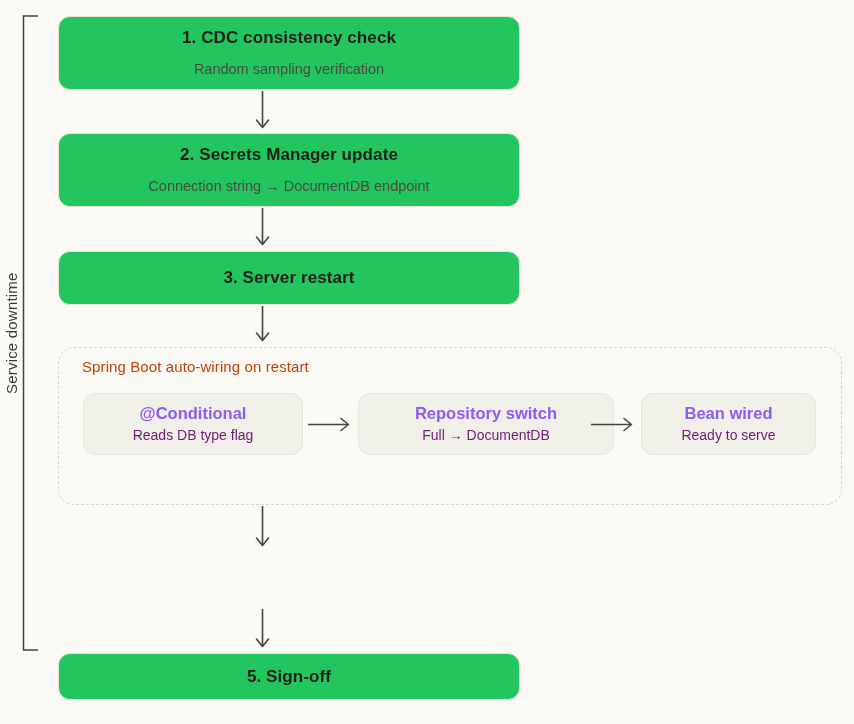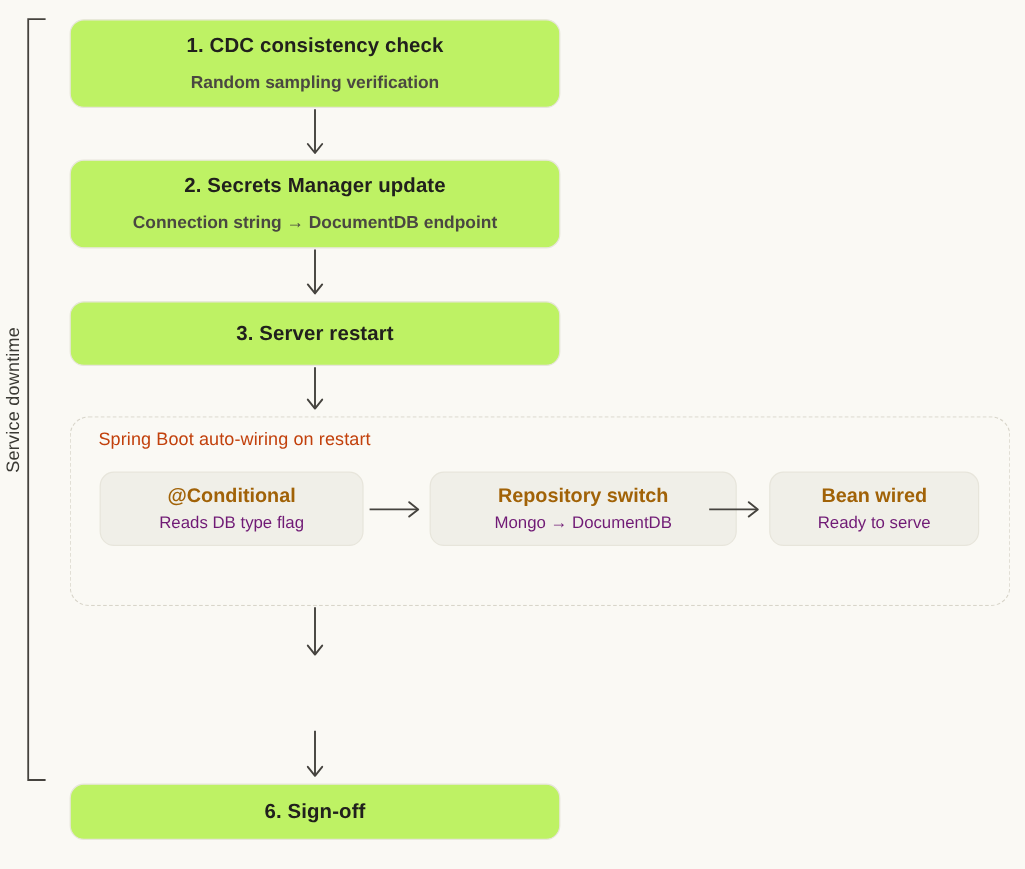--- a/index.html
+++ b/index.html
@@ -12,41 +12,41 @@
     width: 854px;
     height: 724px;
     background: #faf9f4;
     overflow: hidden;
   }
 
   
   .step {
     position: absolute;
     left: 58px;
-    width: 409px;
+    width: 462px;
     box-sizing: border-box;
-    background: #bef264;
+    background: #22c55e;
     border: 1px solid #e7e5db;
     border-radius: 12px;
     display: flex;
     flex-direction: column;
     align-items: center;
     justify-content: center;
     text-align: center;
   }
   .step-title {
     font-size: 17px;
     font-weight: 600;
     color: #21201d;
     line-height: 1.25;
     letter-spacing: 0.1px;
   }
   .step-sub {
     font-size: 14.5px;
-    font-weight: 700;
+    font-weight: 400;
     color: #4a4841;
     line-height: 1.3;
     margin-top: 12px;
   }
 
   #step-1 { top: 16px;  height: 74px; }
   #step-2 { top: 133px; height: 74px; }
   #step-3 { top: 251px; height: 54px; }
   #step-4 { top: 552px; height: 56px; }
   #step-5 { top: 653px; height: 47px; }
@@ -83,21 +83,21 @@
     border-radius: 12px;
     display: flex;
     flex-direction: column;
     align-items: center;
     justify-content: center;
     text-align: center;
   }
   .node-title {
     font-size: 16.5px;
     font-weight: 600;
-    color: #a16207;
+    color: #8b5cf6;
     line-height: 1.2;
   }
   .node-sub {
     font-size: 14px;
     color: #701a75;
     line-height: 1.25;
     margin-top: 3px;
   }
   #node-a { left: 83px;  width: 220px; }
   #node-b { left: 358px; width: 256px; }
@@ -193,21 +193,21 @@
 
   <div class="arrow" style="left:308px; top:416px;">
     <svg width="46" height="17" viewBox="0 0 46 17">
       <path d="M0 8.5 H39"></path>
         <path d="M33 2.5 L40.5 8.5 L33 14.5"></path>
     </svg>
   </div>
 
   <div class="node" id="node-b">
     <div class="node-title">Repository switch</div>
-    <div class="node-sub">Mongo → DocumentDB</div>
+    <div class="node-sub">Full → DocumentDB</div>
   </div>
 
   <div class="arrow" style="left:591px; top:416px;">
     <svg width="46" height="17" viewBox="0 0 46 17">
       <path d="M0 8.5 H39"></path>
         <path d="M33 2.5 L40.5 8.5 L33 14.5"></path>
     </svg>
   </div>
 
   <div class="node" id="node-c">
@@ -224,16 +224,16 @@
 
 
   <div class="arrow" style="left:254px; top:609px;">
     <svg width="17" height="43" viewBox="0 0 17 43">
       <path d="M8.5 0 V36"></path>
         <path d="M2.5 30 L8.5 37.5 L14.5 30"></path>
     </svg>
   </div>
 
   <div class="step" id="step-5">
-    <div class="step-title">6. Sign-off</div>
+    <div class="step-title">5. Sign-off</div>
   </div>
 
 </div>
 
 </body></html>

